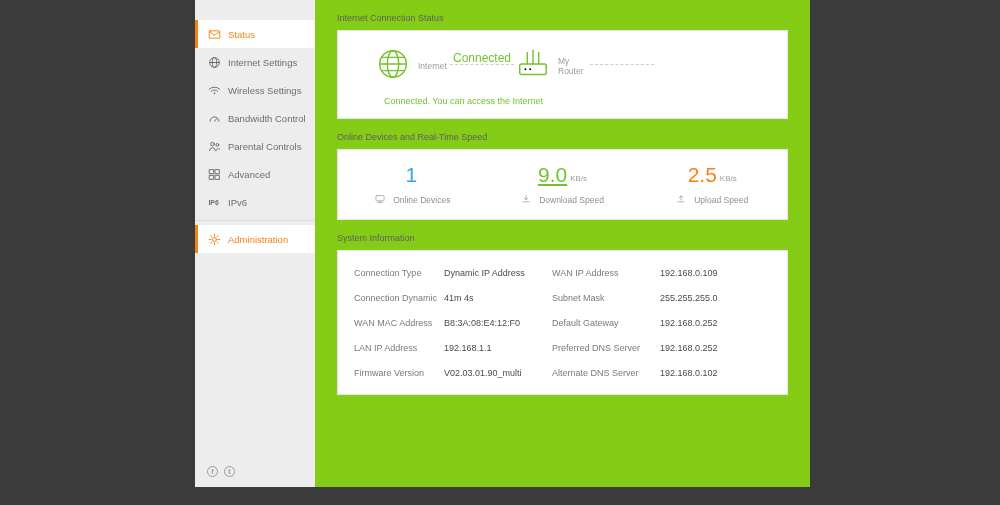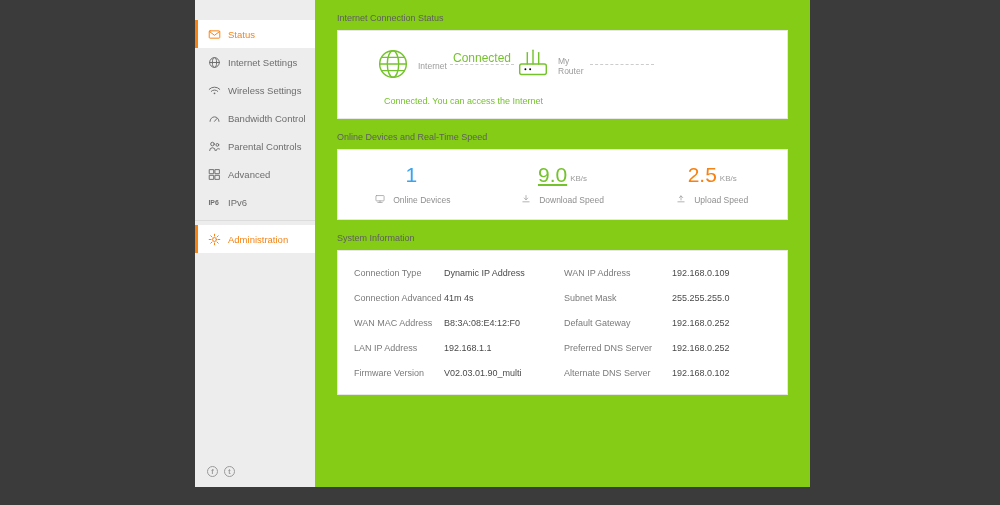--- a/index.html
+++ b/index.html
@@ -63,21 +63,21 @@
   .stat.online  .stat-value { color:var(--blue,#38A3EF); }
   .stat.download .stat-value { color:var(--green,#75C32C);text-decoration:underline; }
   .stat.upload  .stat-value { color:var(--accent,#F78214); }
   .stat-unit { font-size:8px; color:#9b9b9b; margin-bottom:3px; }
   .stat-label { margin-top:8px; display:flex; align-items:center; gap:8px; font-size:8.5px; color:#8f8f8f; }
   .stat-label svg { width:10px; height:10px; stroke:#9b9b9b; fill:none; stroke-width:1.2; stroke-linecap:round; stroke-linejoin:round; }
   
   .sys-card { padding:9px 16px; }
   .sys-row { display:flex; align-items:center; height:25px; font-size:9px; }
   .sl  { width:90px;  color:#7a7a7a; }
-  .sv  { width:120px; color:#4a4a4a; }
+  .sv  { width:108px; color:#4a4a4a; }
   .sl2 { width:108px; color:#7a7a7a; }
   .sv2 { flex:1;      color:#4a4a4a; }
 </style>
 </head>
 <body>
 
 <div class="screen">
 
 
   <div class="content">
@@ -292,21 +292,21 @@
         <div class="card sys-card">
 
           <div class="sys-row">
             <span class="sl">Connection Type</span>
             <span class="sv">Dynamic IP Address</span>
             <span class="sl2">WAN IP Address</span>
             <span class="sv2">192.168.0.109</span>
           </div>
 
           <div class="sys-row">
-            <span class="sl">Connection Advanced</span>
+            <span class="sl">Connection Dynamic</span>
             <span class="sv">41m 4s</span>
             <span class="sl2">Subnet Mask</span>
             <span class="sv2">255.255.255.0</span>
           </div>
 
           <div class="sys-row">
             <span class="sl">WAN MAC Address</span>
             <span class="sv">B8:3A:08:E4:12:F0</span>
             <span class="sl2">Default Gateway</span>
             <span class="sv2">192.168.0.252</span>

